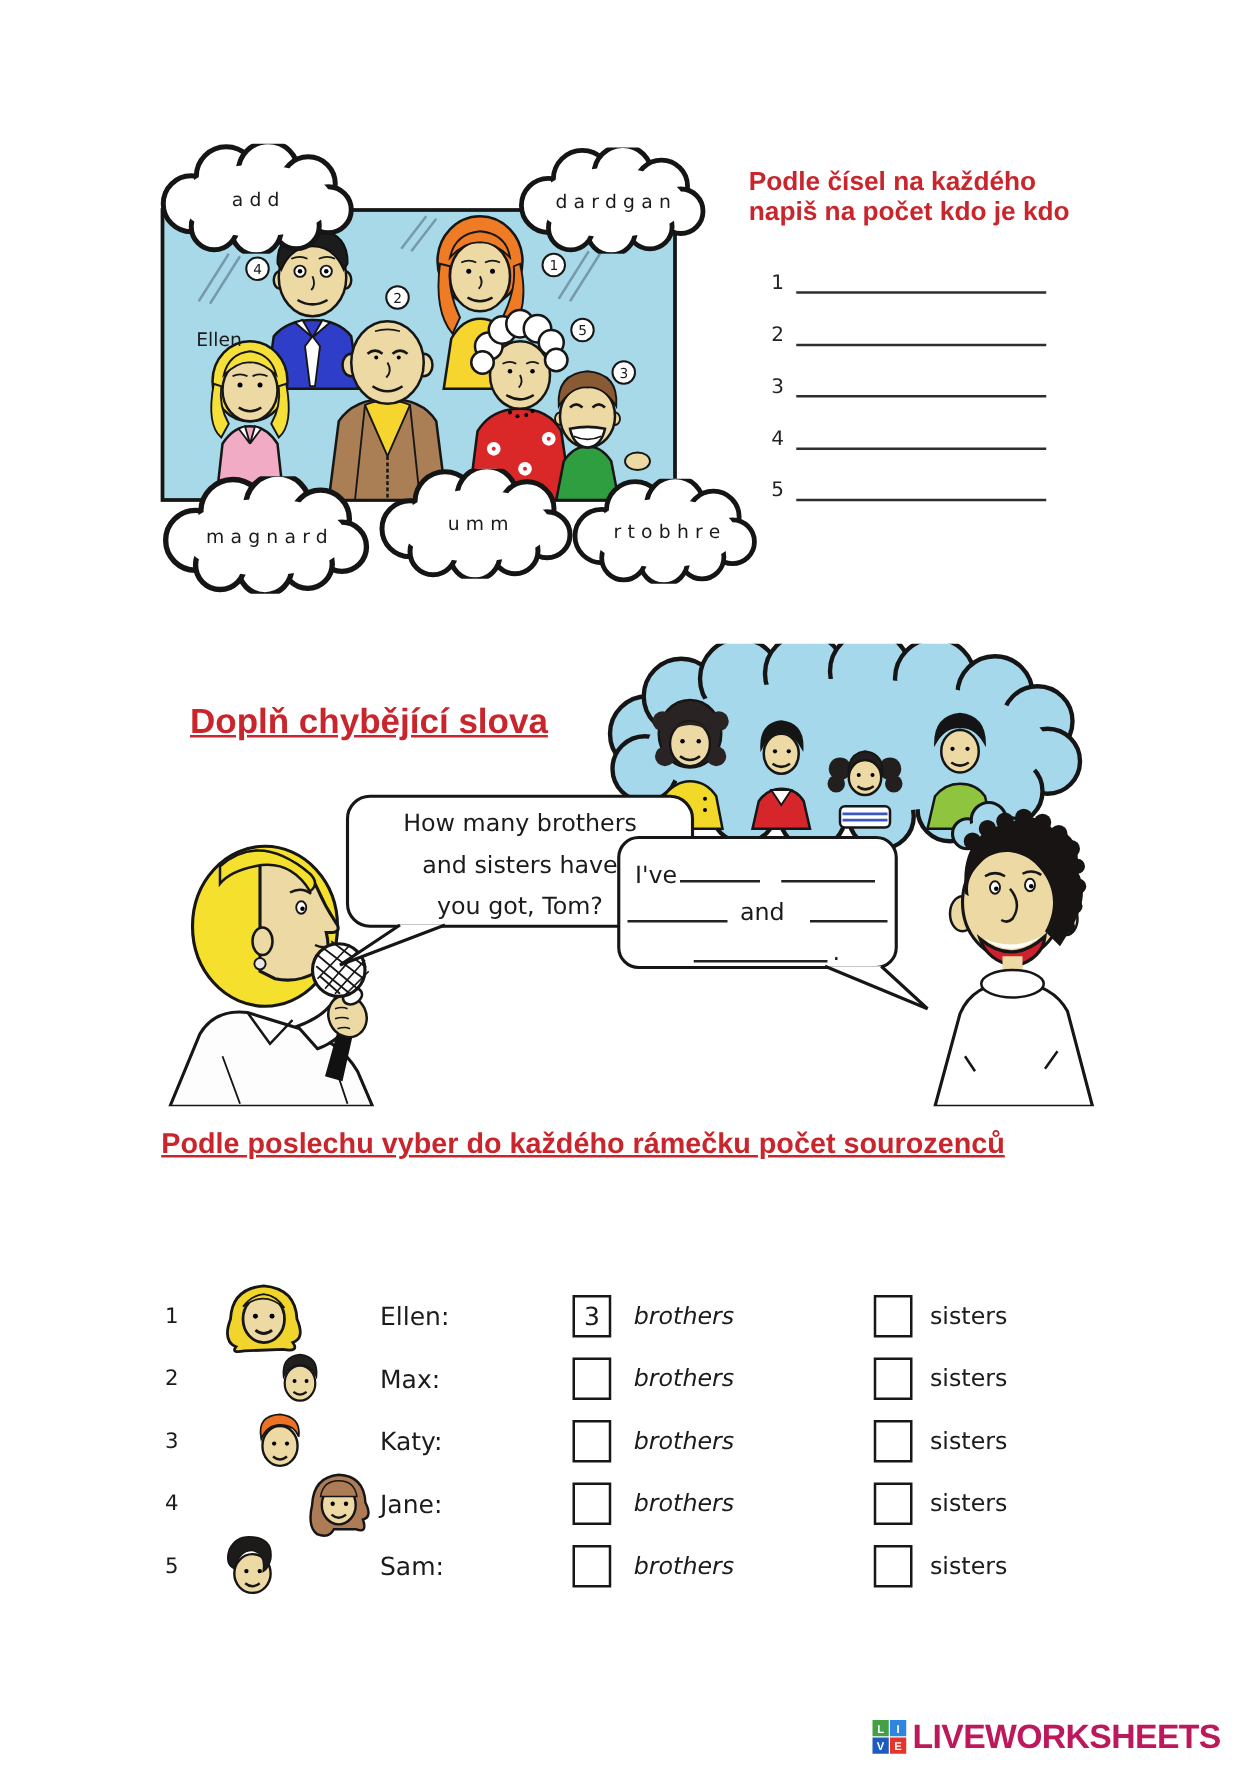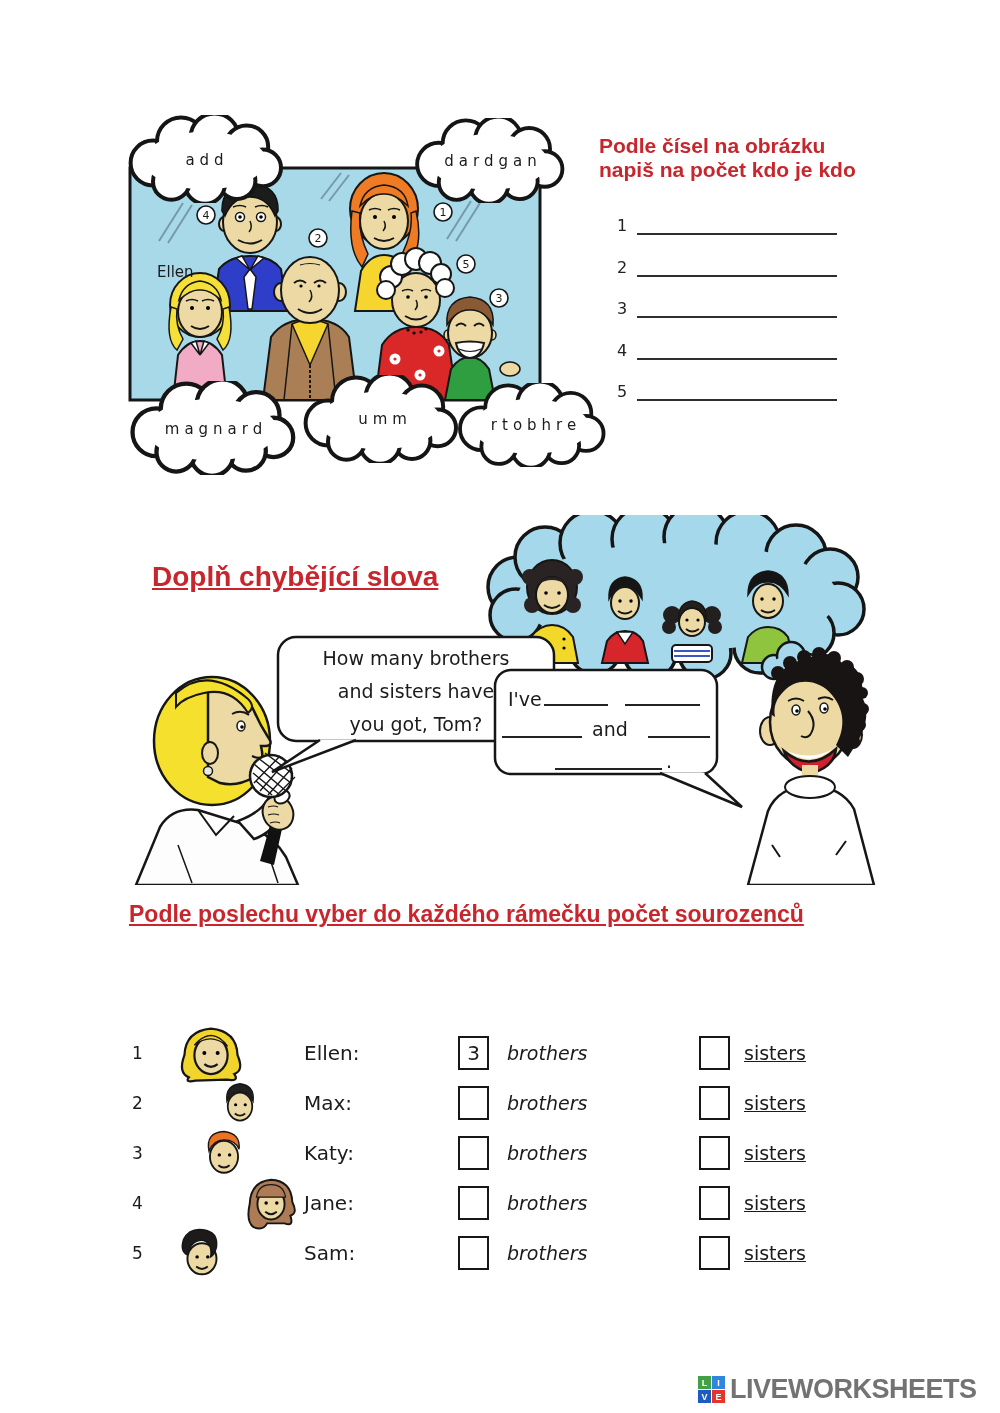--- a/index.html
+++ b/index.html
@@ -25,34 +25,34 @@
   .photo-label{font-size:15px;}
   .bubble-txt{font-size:19px;}
 
   
   #task3{left:118px;top:1028px;width:780px;height:260px;}
   .t3row{position:absolute;left:0;width:780px;height:50px;}
   .t3row .cell{position:absolute;top:50%;transform:translateY(-50%);}
   .t3row .num{left:14px;font-size:17px;}
   .t3row .name{left:186px;font-size:20px;}
   .t3row .blabel{left:389px;font-size:19px;font-style:italic;}
-  .t3row .slabel{left:626px;font-size:19px;text-decoration:underline;}
+  .t3row .slabel{left:626px;font-size:19px;}
   .numbox{width:27px;height:30px;background:#fff;border:2.5px solid #171717;
           display:flex;align-items:center;justify-content:center;font-size:20px;}
   .box1{left:340px;} .box2{left:581px;}
   .face{top:50%;transform:translateY(-50%);}
 
   
   #footer{left:698px;top:1374px;display:flex;align-items:center;}
   #logo-grid{display:grid;grid-template-columns:13px 13px;grid-template-rows:13px 13px;gap:1px;}
   .logo-sq{display:flex;align-items:center;justify-content:center;color:#fff;
            font-family:"Liberation Sans",sans-serif;font-weight:bold;font-size:9px;}
   .sq0{background:#43a047;} .sq1{background:#2e86de;} .sq2{background:#1c5bbf;} .sq3{background:#e5342c;}
   #brand{font-family:"Liberation Sans",sans-serif;font-weight:bold;font-size:27px;
-         color:#737373;letter-spacing:-0.5px;margin-left:5px;}
+         color:#be185d;letter-spacing:-0.5px;margin-left:5px;}
 </style>
 </head>
 <body>
 
 <svg class="abs" style="left:115px;top:93px;" width="512" height="388" viewBox="0 0 512 388">
   <defs>
     <clipPath id="photoClip">
         <rect x="15" y="75" width="410" height="232"></rect>
       </clipPath>
     <symbol id="cloud" viewBox="0 0 200 110">
@@ -216,21 +216,21 @@
     <use href="#cloud" x="328" y="290" width="176" height="84"></use>
   </g>
   <text class="cloud-word" x="92" y="72" text-anchor="middle">add</text>
   <text class="cloud-word" x="378" y="73" text-anchor="middle">dardgan</text>
   <text class="cloud-word" x="101" y="341" text-anchor="middle">magnard</text>
   <text class="cloud-word" x="270" y="331" text-anchor="middle">umm</text>
   <text class="cloud-word" x="421" y="337" text-anchor="middle">rtobhre</text>
 </svg>
 
 <div id="instr1" class="abs red-instr">
-  <div>Podle čísel na obrázku</div>
+  <div>Podle čísel na každého</div>
   <div>napiš na počet kdo je kdo</div>
 </div>
 
 <div class="ans-row" style="top:213px;">
   <span class="n">1</span>
   <div class="blank"></div>
 </div>
 <div class="ans-row" style="top:255px;">
   <span class="n">2</span>
   <div class="blank"></div>

